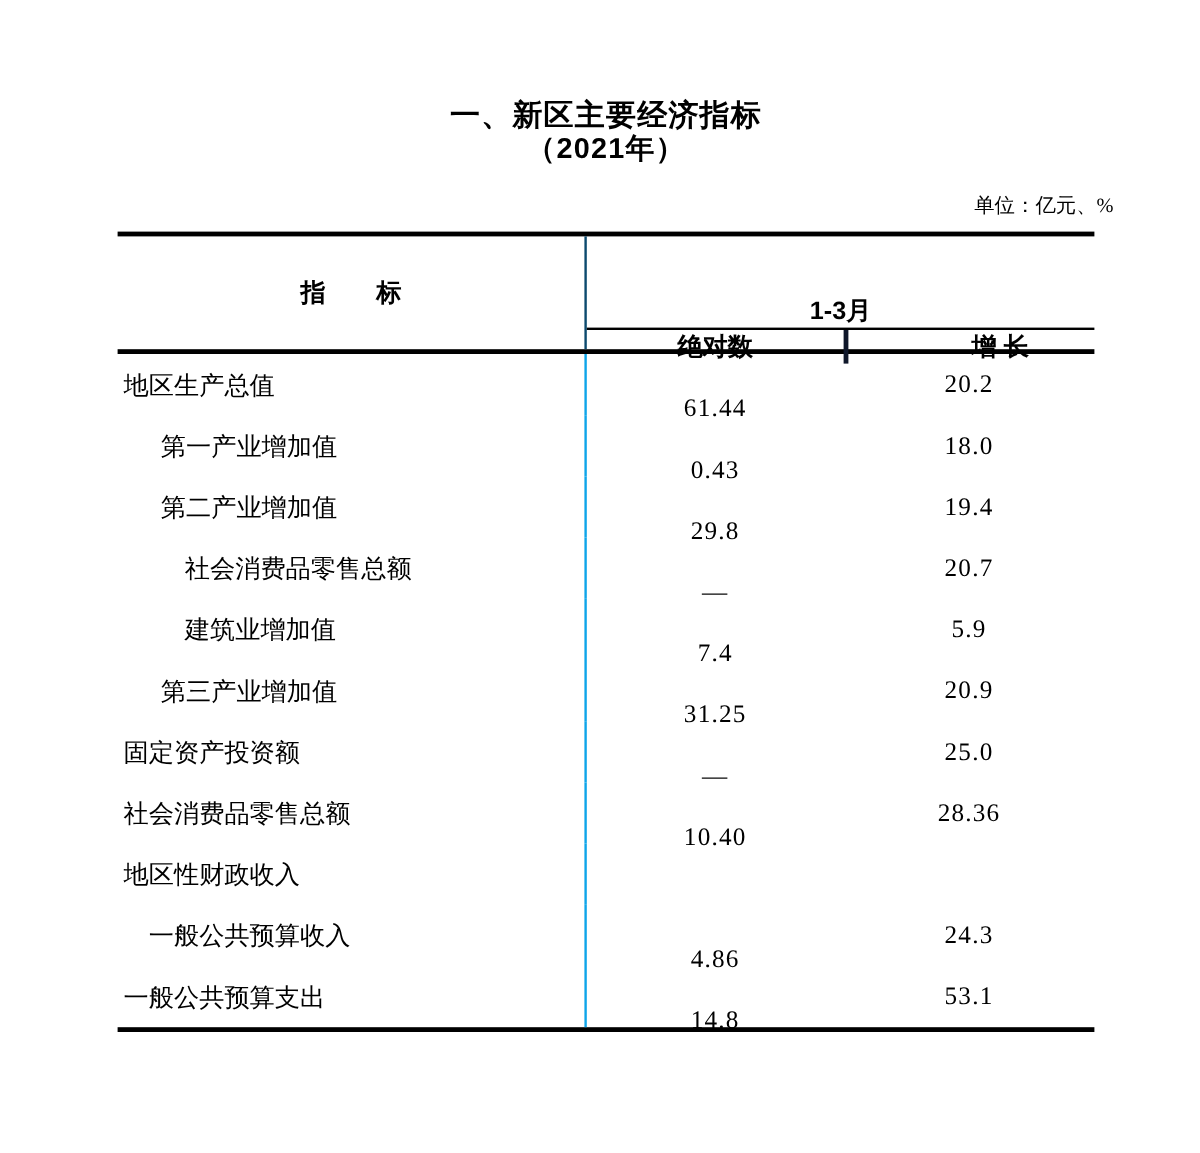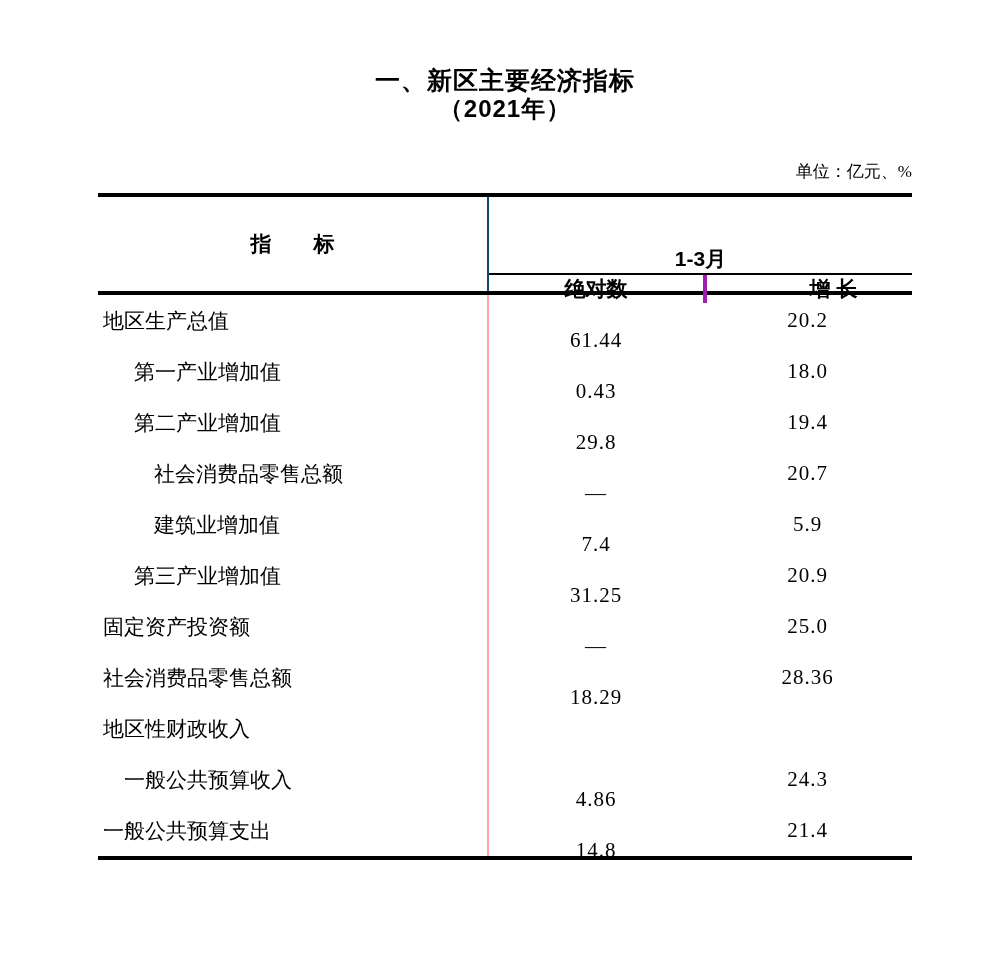--- a/index.html
+++ b/index.html
@@ -6,30 +6,30 @@
   html, body { background: #ffffff; }
   body {
     width: 1000px; height: 961px;
     position: relative;
     overflow: hidden;
     font-family: "Liberation Serif", "DejaVu Serif", serif;
     color: #000000;
   }
   .title-block {
     position: absolute;
-    left: 98px; top: 66px; width: 814px;
+    left: 98px; top: 82px; width: 814px;
     text-align: center;
     font-family: "Liberation Sans", "DejaVu Sans", sans-serif;
     font-weight: bold;
   }
   .doc-title   { font-size: 25px; line-height: 28px; letter-spacing: 1px; }
   .doc-subtitle{ font-size: 24px; line-height: 30px; letter-spacing: 1px; }
   .unit-note {
     position: absolute;
-    left: 98px; top: 160px; width: 814px;
+    left: 114px; top: 160px; width: 814px;
     text-align: right;
     font-size: 17px;
     font-family: "Liberation Serif", "DejaVu Serif", serif;
   }
   .econ-table {
     position: absolute;
     left: 98px; top: 193px; width: 814px;
     border-top: 4px solid #000;
     border-bottom: 4px solid #000;
   }
@@ -49,32 +49,32 @@
   }
   .thead-right { flex: 1; display: flex; flex-direction: column; }
   .th-period {
     height: 32px;
     border-bottom: 2px solid #000;
     display: flex; align-items: center; justify-content: center; margin-top: 48px;
   }
   .thead-sub { flex: 1; display: flex; }
   .th-abs {
     width: 218px;
-    border-right: 4px solid #a21caf;
+    border-right: 4px solid #0f172a;
     display: flex; align-items: center; justify-content: center;
   }
   .th-growth {
     flex: 1;
     display: flex; align-items: center; justify-content: center; margin-left: 48px;
   }
   
   .trow { display: flex; height: 51px; font-size: 21px; }
   .cell-label {
     width: 391px;
-    border-right: 2px solid #fca5a5;
+    border-right: 2px solid #0ea5e9;
     display: flex; align-items: center;
   }
   .cell-abs {
     width: 214px;
     display: flex; align-items: center; justify-content: center;
     letter-spacing: 1px;
     margin-top: 40px;
   }
   .cell-growth {
     flex: 1;
@@ -139,32 +139,32 @@
       <div class="cell-abs">31.25</div>
       <div class="cell-growth">20.9</div>
     </div>
     <div class="trow">
       <div class="cell-label ind-a">固定资产投资额</div>
       <div class="cell-abs">—</div>
       <div class="cell-growth">25.0</div>
     </div>
     <div class="trow">
       <div class="cell-label ind-a">社会消费品零售总额</div>
-      <div class="cell-abs">18.29</div>
+      <div class="cell-abs">10.40</div>
       <div class="cell-growth">28.36</div>
     </div>
     <div class="trow">
       <div class="cell-label ind-a">地区性财政收入</div>
       <div class="cell-abs"></div>
       <div class="cell-growth"></div>
     </div>
     <div class="trow">
       <div class="cell-label ind-b">一般公共预算收入</div>
       <div class="cell-abs">4.86</div>
       <div class="cell-growth">24.3</div>
     </div>
     <div class="trow">
       <div class="cell-label ind-a">一般公共预算支出</div>
       <div class="cell-abs">14.8</div>
-      <div class="cell-growth">21.4</div>
+      <div class="cell-growth">53.1</div>
     </div>
   </div>
 </div>
 
 </body></html>

